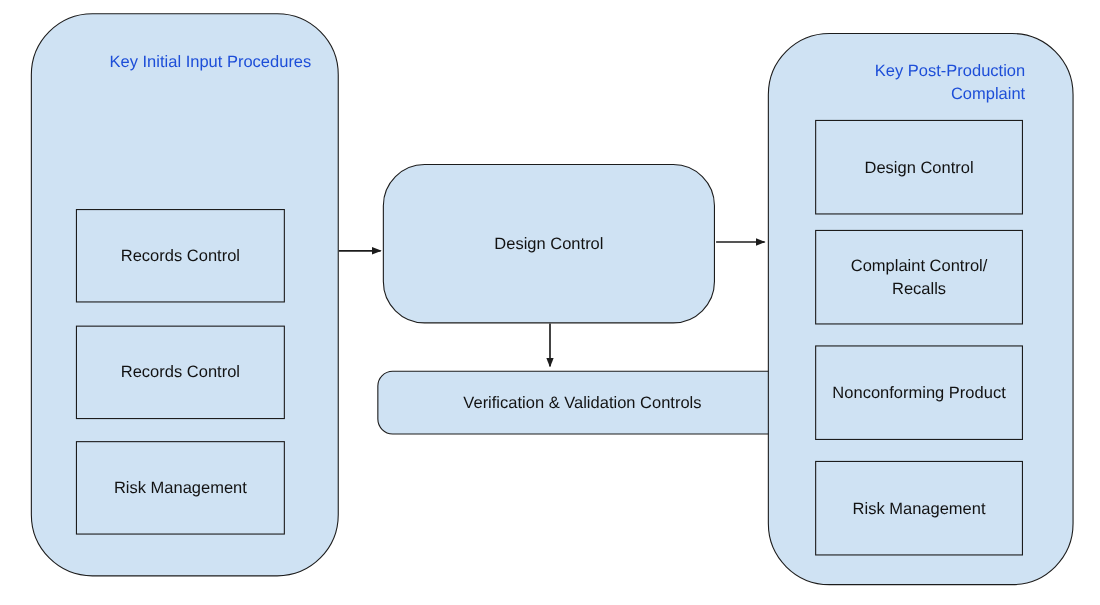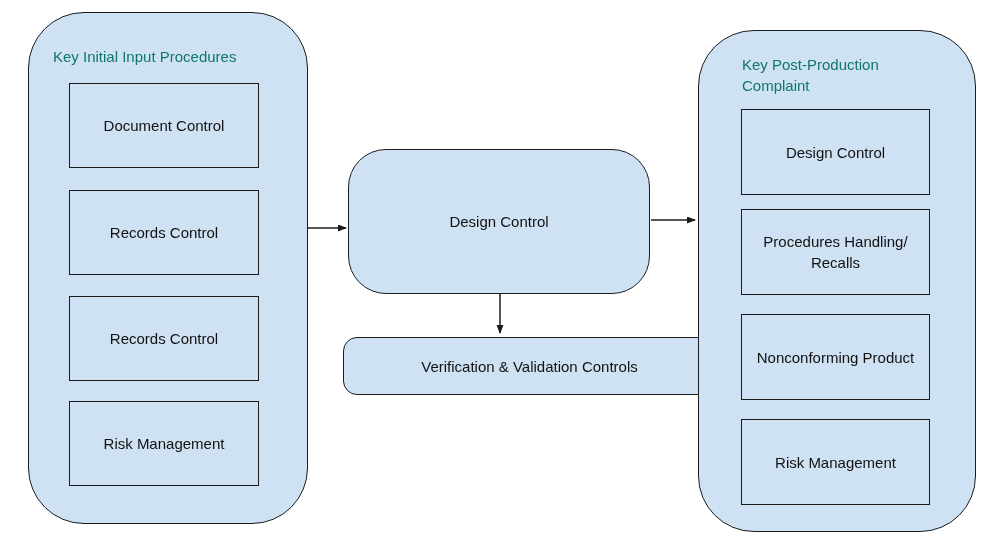--- a/index.html
+++ b/index.html
@@ -17,24 +17,24 @@
   }
   .panel {
     position: absolute;
     background: #cfe2f3;
     border: 1.5px solid #1c1c1c;
     border-radius: 56px;
   }
   .panel-left  { left: 28px;  top: 12px; width: 280px; height: 512px; }
   .panel-right { left: 698px; top: 30px; width: 278px; height: 502px; }
   .panel-title {
-    text-align: left;
+    text-align: right;
     font-size: 15px;
     line-height: 21px;
-    color: #0f766e;
+    color: #1d4ed8;
   }
   .panel-left  .panel-title { margin: 33px auto 0; width: 230px; }
   .panel-right .panel-title { margin: 23px auto 0; width: 190px; }
   .proc-box {
     position: absolute;
     background: #cfe2f3;
     border: 1px solid #1c1c1c;
     display: flex;
     align-items: center;
     justify-content: center;
@@ -73,23 +73,20 @@
     pointer-events: none;
   }
 </style>
 </head>
 <body>
 
 <div class="canvas">
 
   <div class="panel panel-left">
     <div class="panel-title">Key Initial Input Procedures</div>
-    <div class="proc-box pl-0">
-      <span>Document Control</span>
-    </div>
     <div class="proc-box pl-1">
       <span>Records Control</span>
     </div>
     <div class="proc-box pl-2">
       <span>Records Control</span>
     </div>
     <div class="proc-box pl-3">
       <span>Risk Management</span>
     </div>
   </div>
@@ -101,21 +98,21 @@
   <div class="center-box vv-box">
     <span>Verification &amp; Validation Controls</span>
   </div>
 
   <div class="panel panel-right">
     <div class="panel-title">Key Post-Production Complaint</div>
     <div class="proc-box pr-0">
       <span>Design Control</span>
     </div>
     <div class="proc-box pr-1">
-      <span>Procedures Handling/ Recalls</span>
+      <span>Complaint Control/ Recalls</span>
     </div>
     <div class="proc-box pr-2">
       <span>Nonconforming Product</span>
     </div>
     <div class="proc-box pr-3">
       <span>Risk Management</span>
     </div>
   </div>
 
   <svg class="arrow-layer" width="1000" height="550" viewBox="0 0 1000 550" xmlns="http://www.w3.org/2000/svg">

